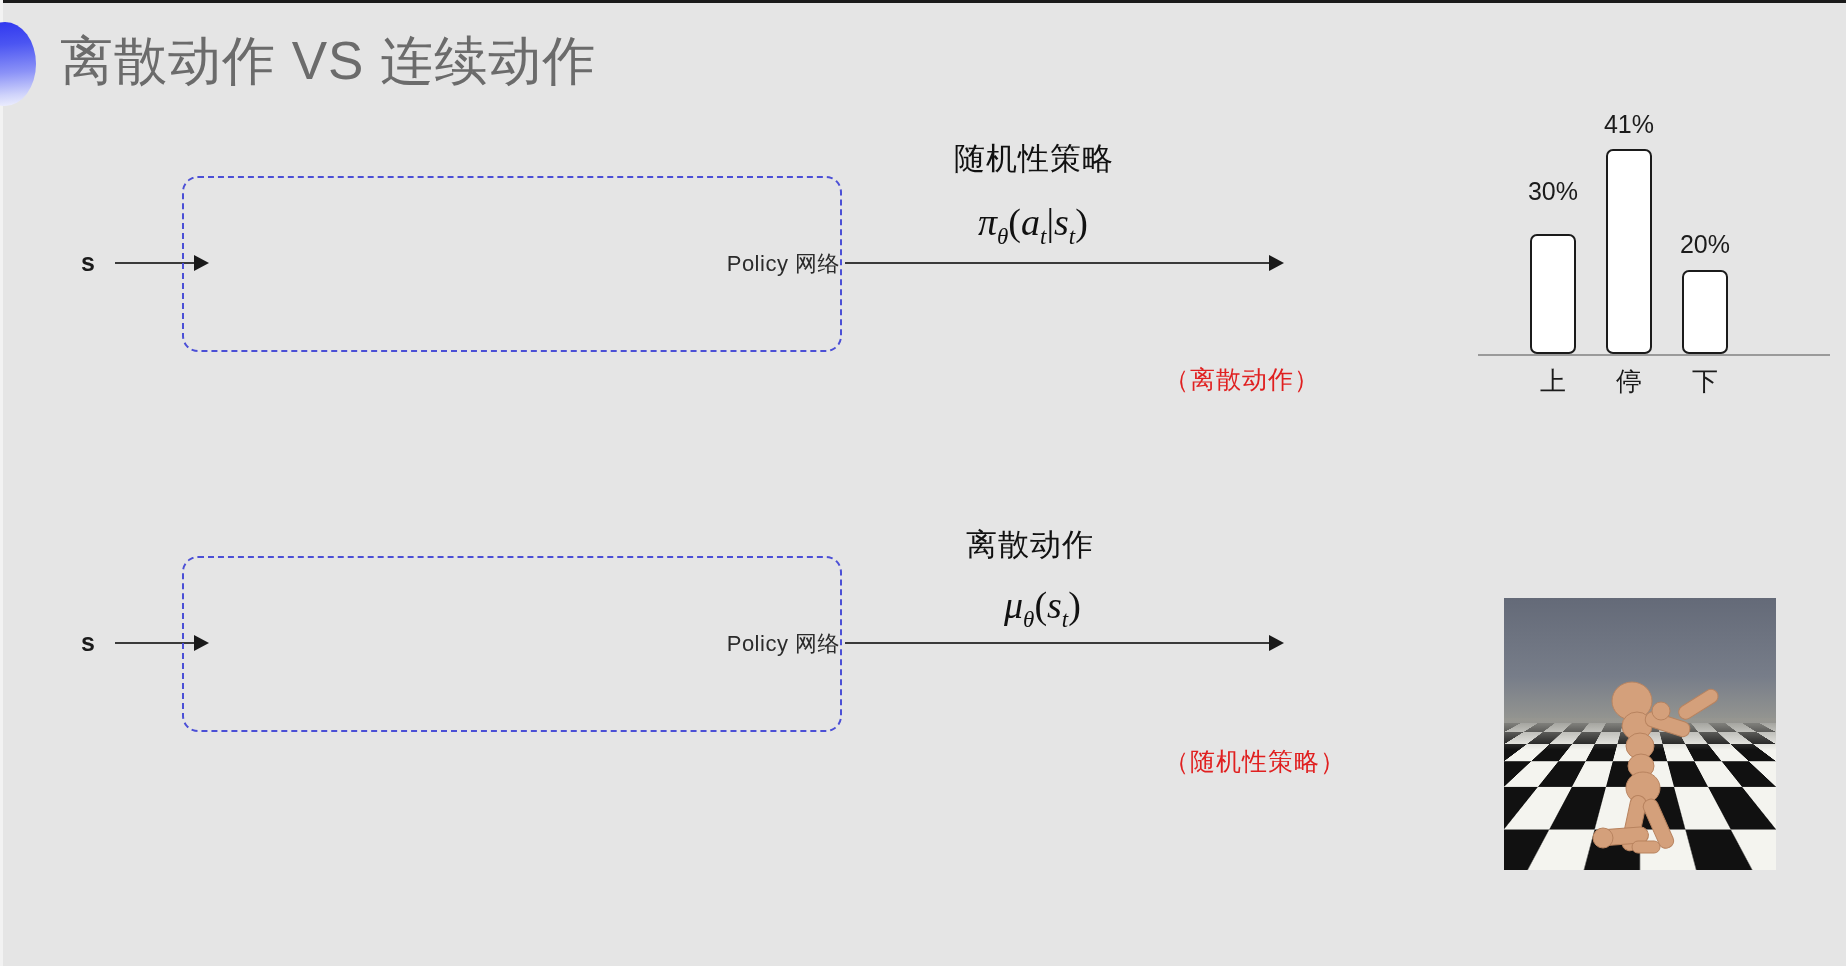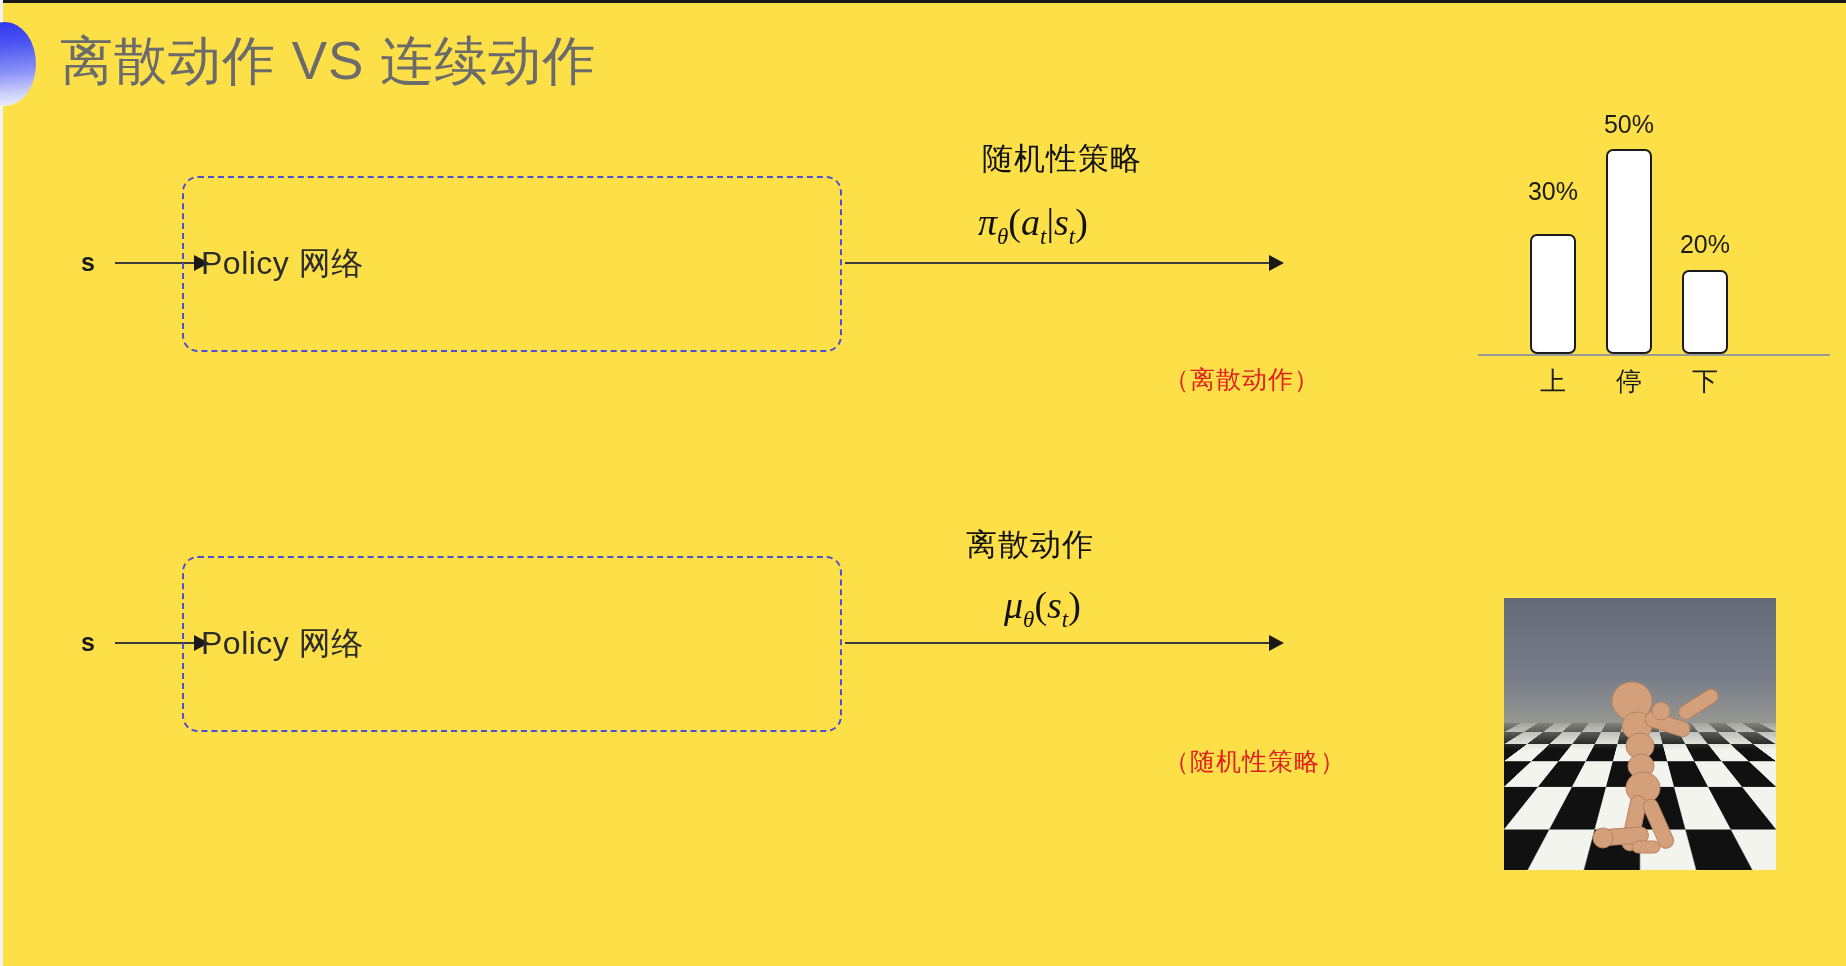--- a/index.html
+++ b/index.html
@@ -13,21 +13,21 @@
     overflow: hidden;
     font-family: "Liberation Sans", "DejaVu Sans", sans-serif;
     position: relative;
   }
 
   #slide {
     position: absolute;
     left: 0; top: 0;
     width: 1846px;
     height: 966px;
-    background: #fde047;
+    background: #e5e5e5;
     overflow: hidden;
   }
 
   
   .top-rule {
     position: absolute;
     left: 0; top: 0;
     width: 1846px;
     height: 3px;
     background: #1a1a1a;
@@ -64,25 +64,25 @@
 
   
   .policy-box {
     position: absolute;
     border: 2.5px dashed #4b4fd6;
     border-radius: 16px;
     background: transparent;
   }
   .policy-box .policy-label {
     position: absolute;
-    left: 17px; right: 0;
+    left: 4px; right: 0;
     top: 50%;
     transform: translateY(-50%);
-    text-align: left;
-    font-size: 32px;
+    text-align: right;
+    font-size: 22px;
     color: #2b2b2b;
     letter-spacing: .5px;
   }
 
   .s-label {
     position: absolute;
     font-size: 25px;
     font-weight: bold;
     color: #1a1a1a;
   }
@@ -238,39 +238,39 @@
 
   <div class="s-label" style="left:81px; top:248px;">s</div>
   <div class="arrow" style="left:115px; top:262px; width:92px;"></div>
 
   <div class="policy-box" style="left:182px; top:176px; width:656px; height:172px;">
     <div class="policy-label">Policy 网络</div>
   </div>
 
   <div class="arrow" style="left:845px; top:262px; width:437px;"></div>
 
-  <div class="ann-title" style="left:982px; top:138px;font-family:Liberation Mono, monospace;">随机性策略</div>
+  <div class="ann-title" style="left:954px; top:138px;font-family:Liberation Mono, monospace;">随机性策略</div>
 
   <div class="ann-formula" style="left:978px; top:200px;">
     <span>π</span><span class="sub">θ</span><span class="upr">(</span><span>a</span><span class="sub">t</span><span class="upr">|</span><span>s</span><span class="sub">t</span><span class="upr">)</span>
   </div>
 
   <div class="ann-red" style="left:1164px; top:363px;">（离散动作）</div>
 
   <div id="bar-chart">
     <div class="axis"></div>
 
     <div class="bar-col" style="left:62px;">
       <div class="bar-value" style="bottom:148px;">30%</div>
       <div class="bar" style="height:120px;"></div>
       <div class="bar-cat" style="top:10px;">上</div>
     </div>
 
     <div class="bar-col" style="left:138px;">
-      <div class="bar-value" style="bottom:215px;">50%</div>
+      <div class="bar-value" style="bottom:215px;">41%</div>
       <div class="bar" style="height:205px;"></div>
       <div class="bar-cat" style="top:10px;">停</div>
     </div>
 
     <div class="bar-col" style="left:214px;">
       <div class="bar-value" style="bottom:95px;">20%</div>
       <div class="bar" style="height:84px;"></div>
       <div class="bar-cat" style="top:10px;">下</div>
     </div>
   </div>

